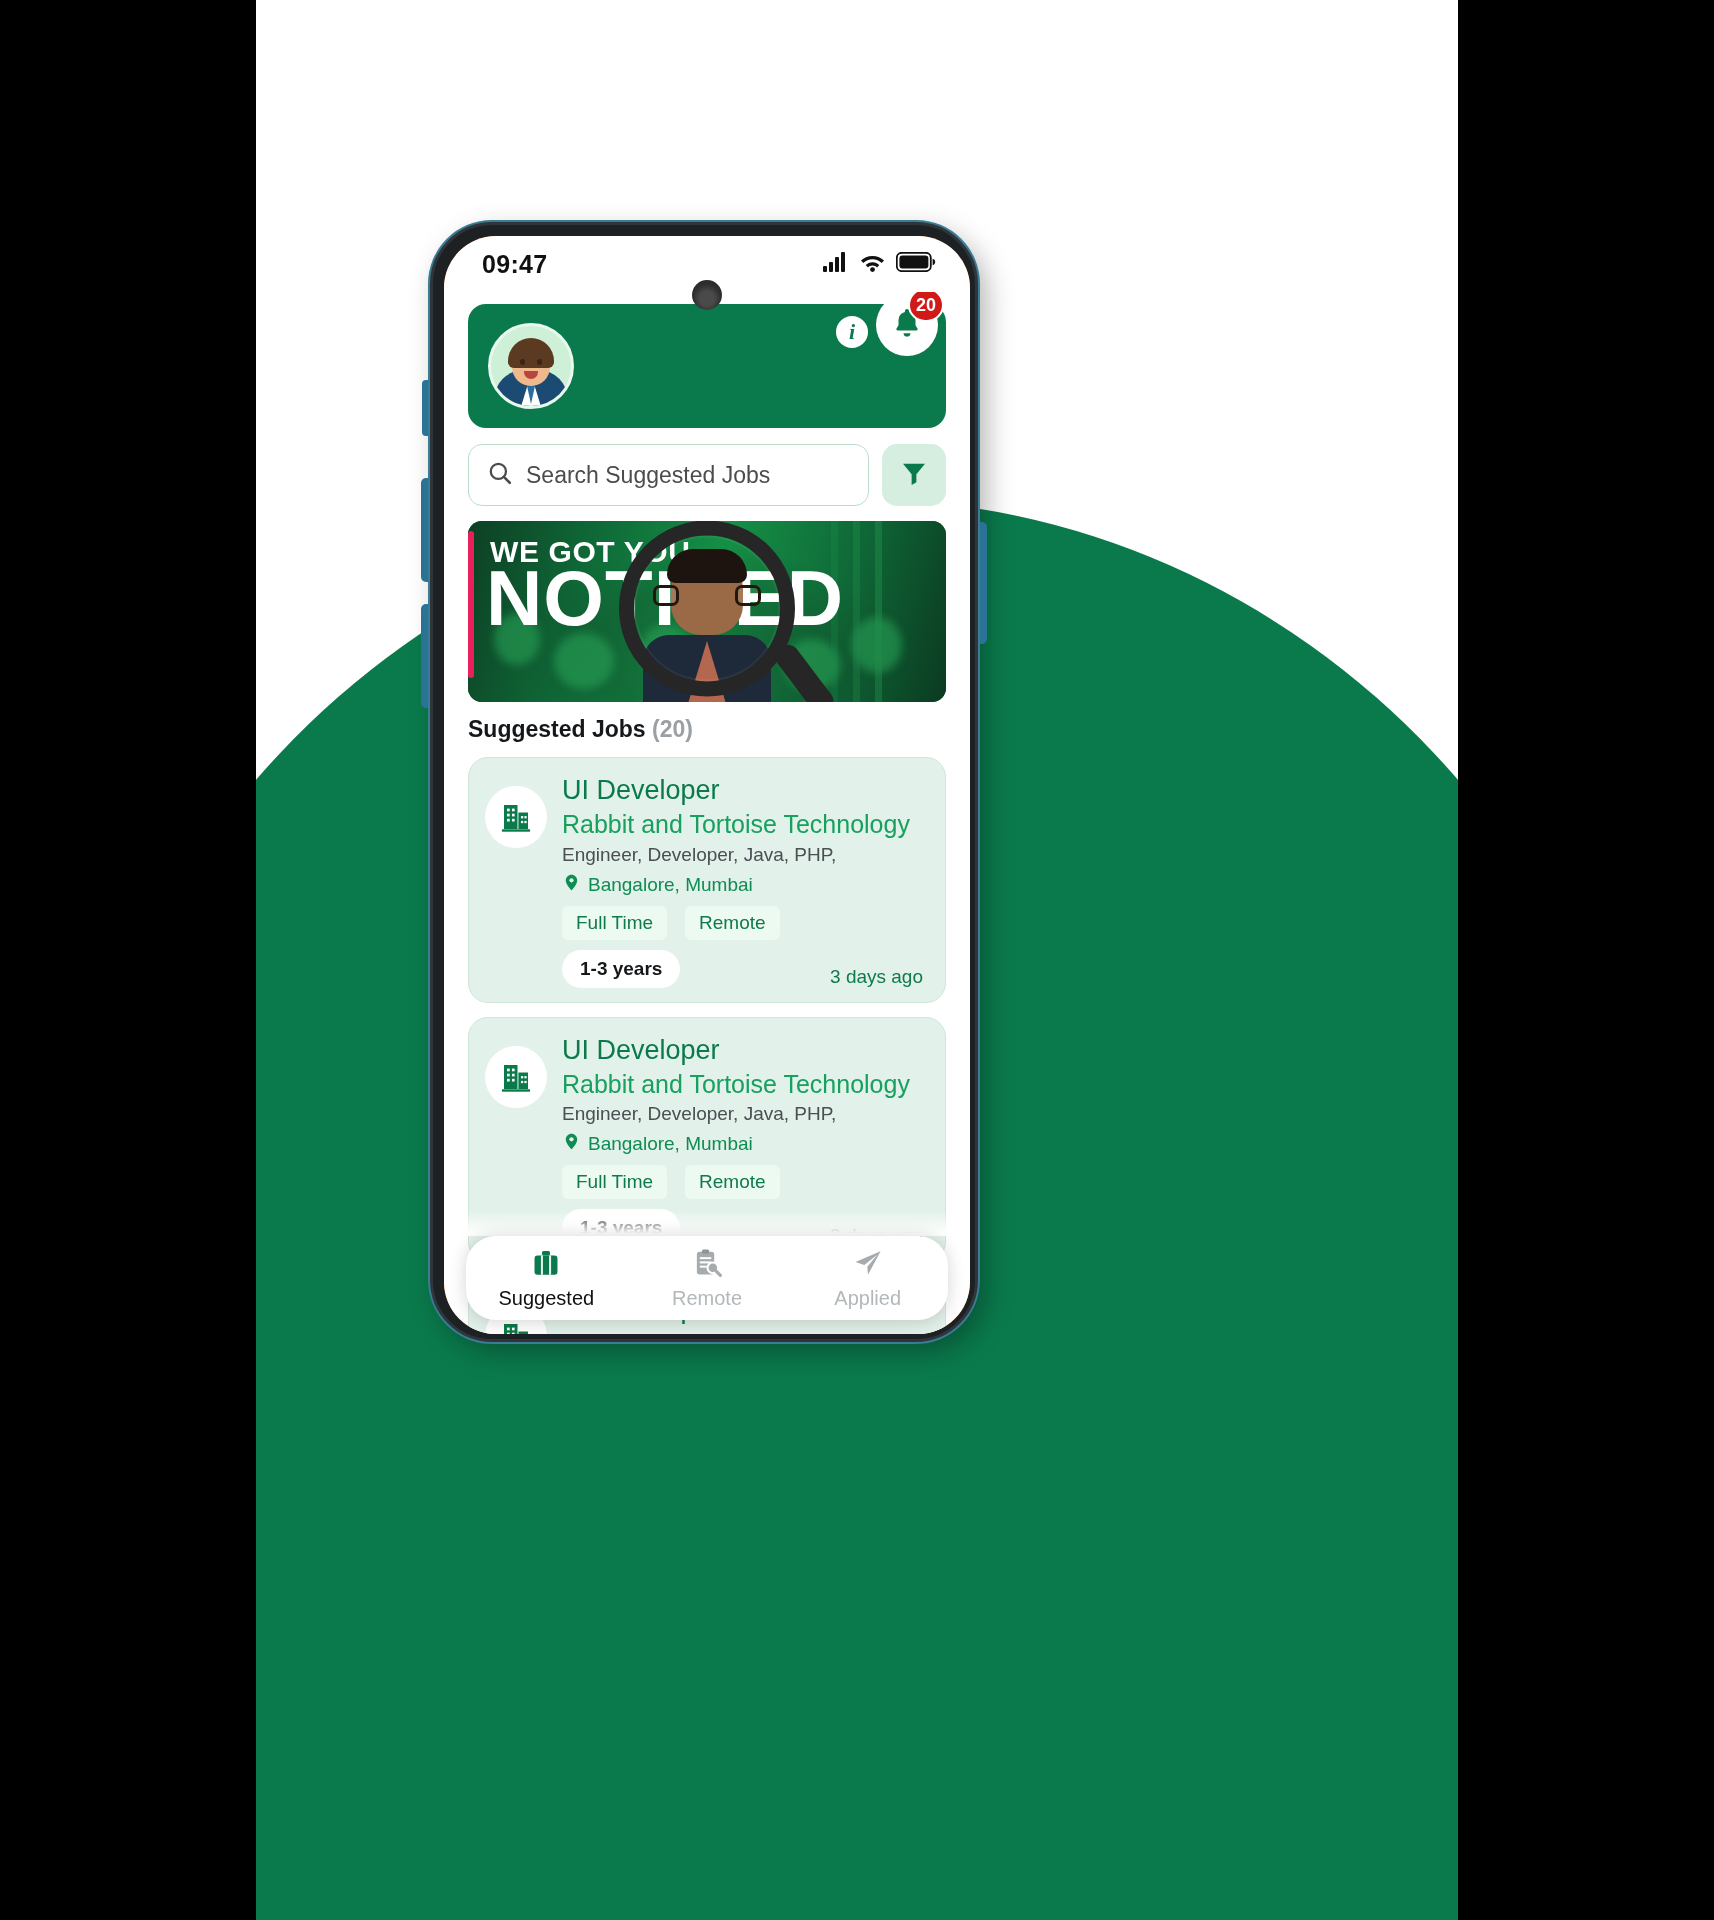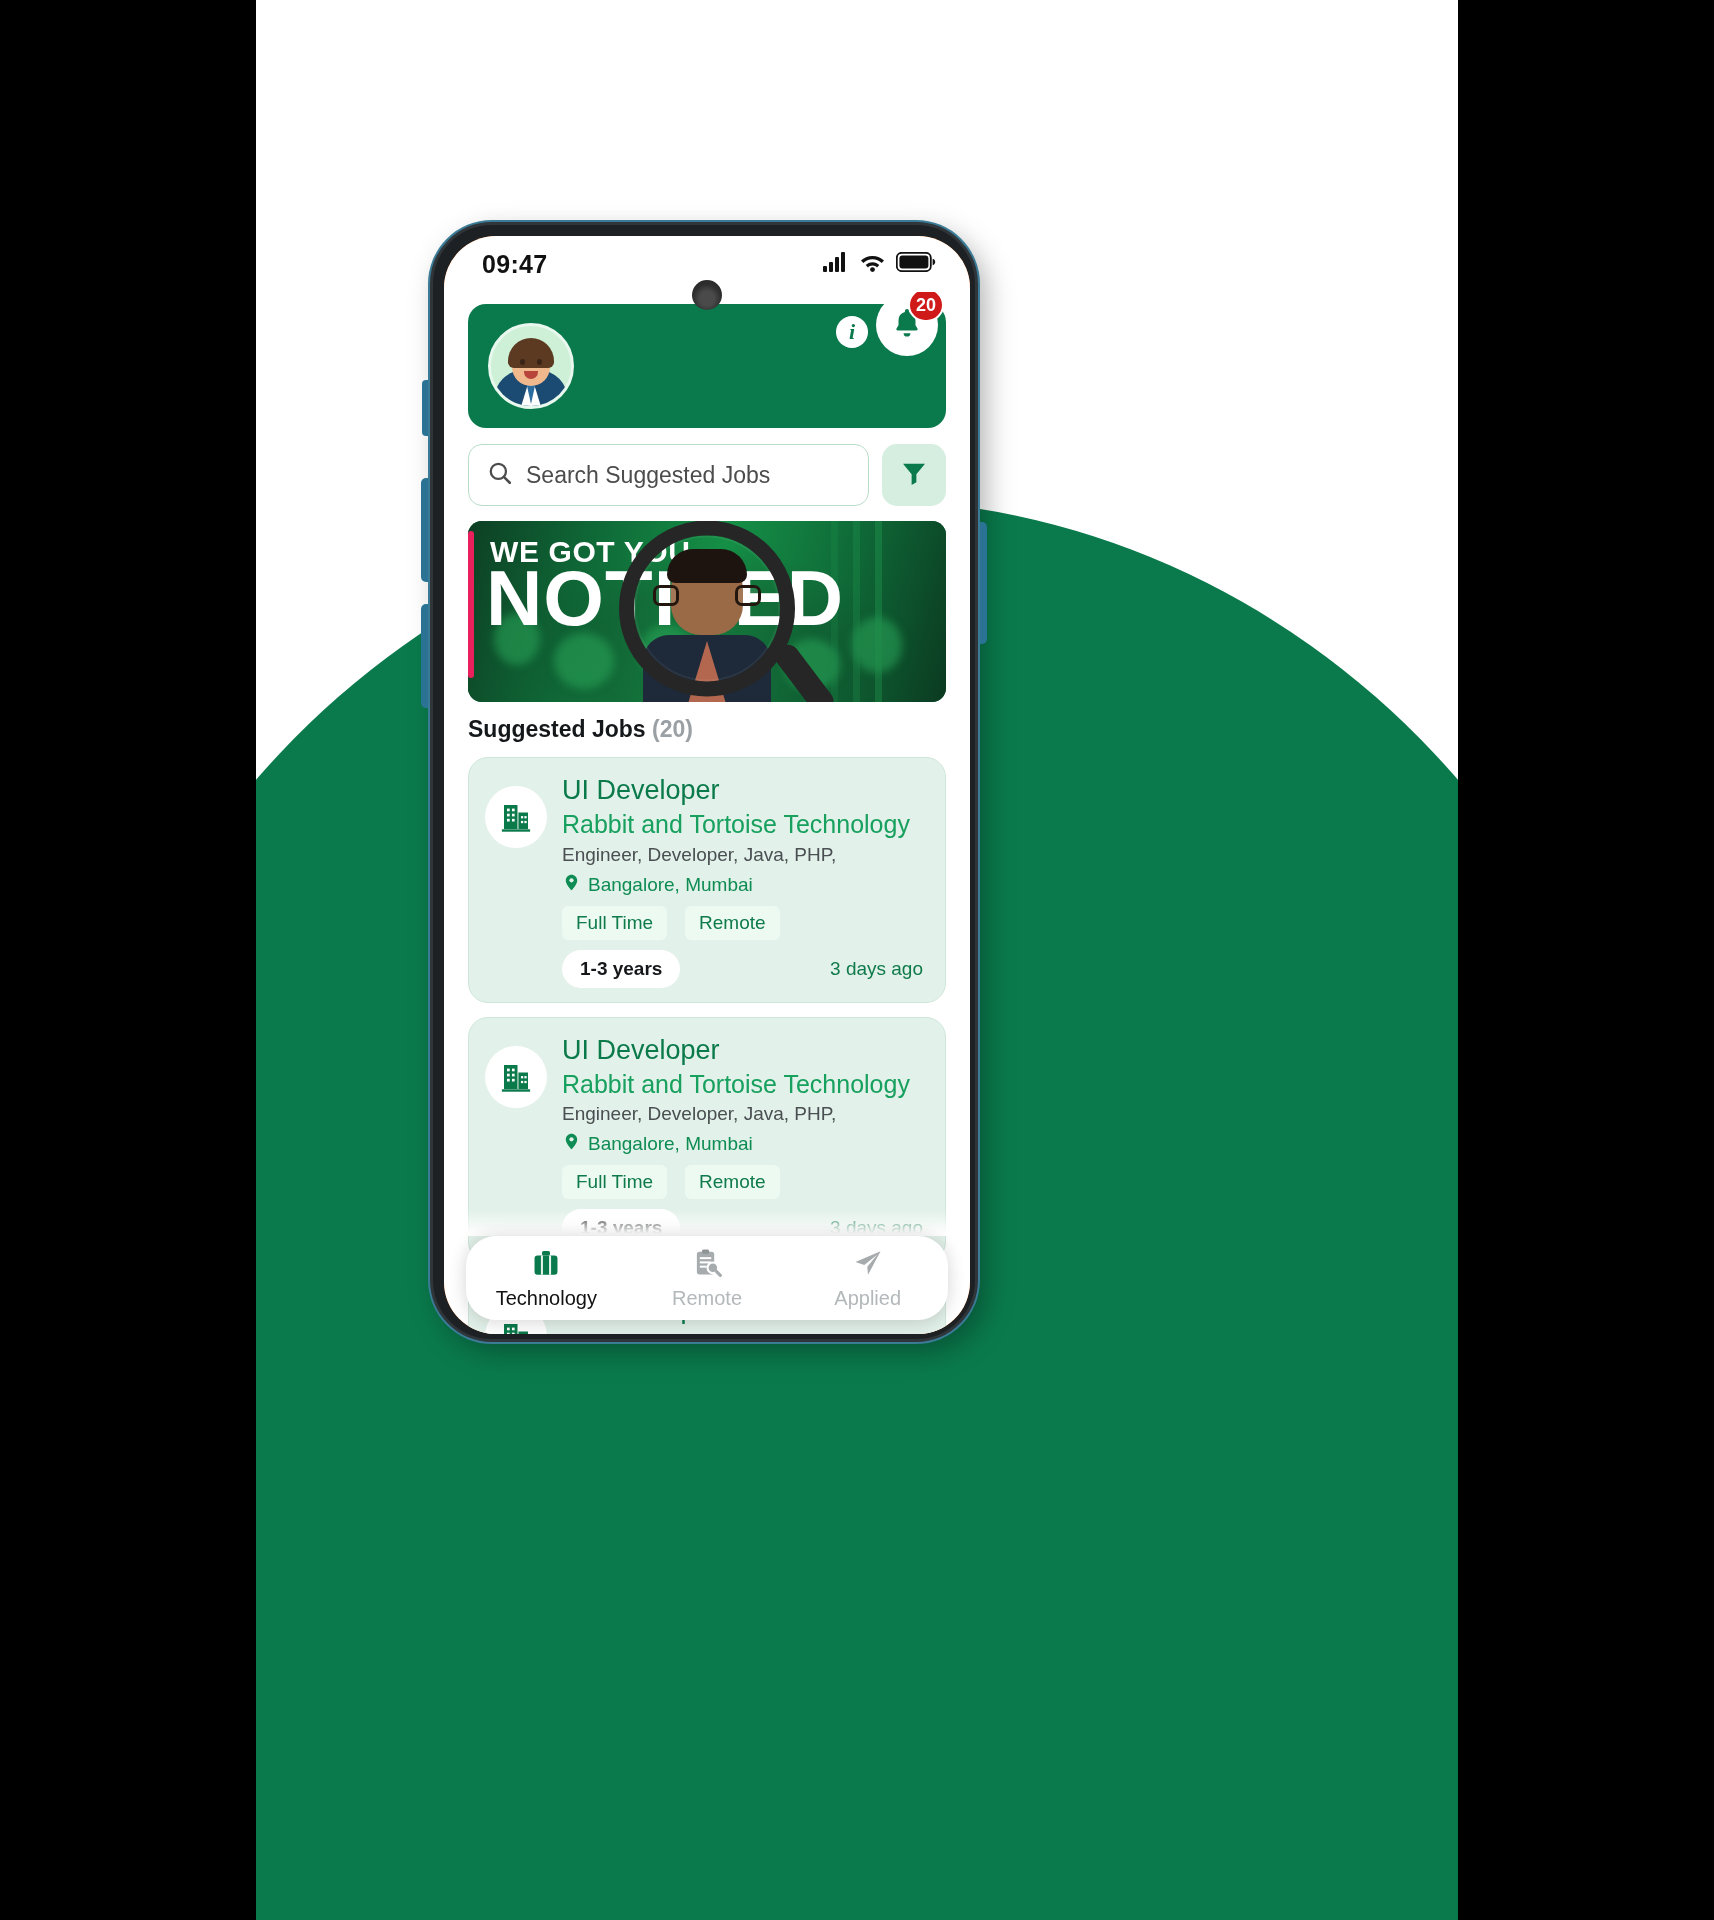--- a/index.html
+++ b/index.html
@@ -233,21 +233,21 @@
   .job-main { flex:1 1 auto; min-width:0; }
   .job-title { font-size:27px; font-weight:400; color:#0b7a4b; line-height:1.2; }
   .job-company { font-size:25px; color:#17a05e; line-height:1.3; margin-top:2px; white-space:nowrap; overflow:hidden; text-overflow:ellipsis; }
   .job-skills { font-size:19px; color:#4a4f52; line-height:1.35; margin-top:1px; }
   .job-loc { display:flex; align-items:center; gap:7px; margin-top:5px; font-size:19px; color:#0f8c53; }
   .tag-row { display:flex; gap:18px; margin-top:9px; }
   .tag {
     background:#ecfaf1; color:#0f7a4a;
     font-size:19px; padding:6px 14px; border-radius:6px;
   }
-  .bottom-row { display:flex; align-items:center; justify-content:space-between; margin-top:10px; }
+  .bottom-row { display:flex; align-items:flex-end; justify-content:space-between; margin-top:10px; }
   .pill-exp {
     background:#fff; color:#15181a;
     font-size:19px; font-weight:700; padding:8px 18px; border-radius:20px;
   }
   .posted { font-size:19px; color:#0f7a4a; padding-right:4px; }
 
   
   .bottom-nav {
     position:absolute; left:22px; right:22px; bottom:14px;
     height:84px; background:#fff; border-radius:30px;
@@ -518,21 +518,21 @@
           <div class="bottom-nav">
             <div class="nav-item active">
               <span>
                 <svg width="32" height="32" viewBox="0 0 24 24">
                   <rect x="9" y="3" width="6" height="3.4" rx="1.2" fill="#0a7a4c"></rect>
                   <rect x="3.4" y="6.4" width="17.2" height="14.4" rx="2.2" fill="#0a7a4c"></rect>
                   <rect x="8.2" y="6.4" width="1.5" height="14.4" fill="#e8f5ee"></rect>
                   <rect x="14.3" y="6.4" width="1.5" height="14.4" fill="#e8f5ee"></rect>
                 </svg>
               </span>
-              <span class="nav-label">Technology</span>
+              <span class="nav-label">Suggested</span>
             </div>
             <div class="nav-item">
               <span>
                 <svg width="32" height="32" viewBox="0 0 24 24">
                   <rect x="4.4" y="3.6" width="13" height="17" rx="2" fill="#a6abae"></rect>
                   <rect x="8.2" y="1.8" width="5.4" height="3.2" rx="1.2" fill="#8f9497"></rect>
                   <g fill="#ffffff">
                     <rect x="6.6" y="7.6" width="8.6" height="1.5"></rect>
                     <rect x="6.6" y="10.8" width="8.6" height="1.5"></rect>
                     <rect x="6.6" y="14" width="5.2" height="1.5"></rect>

